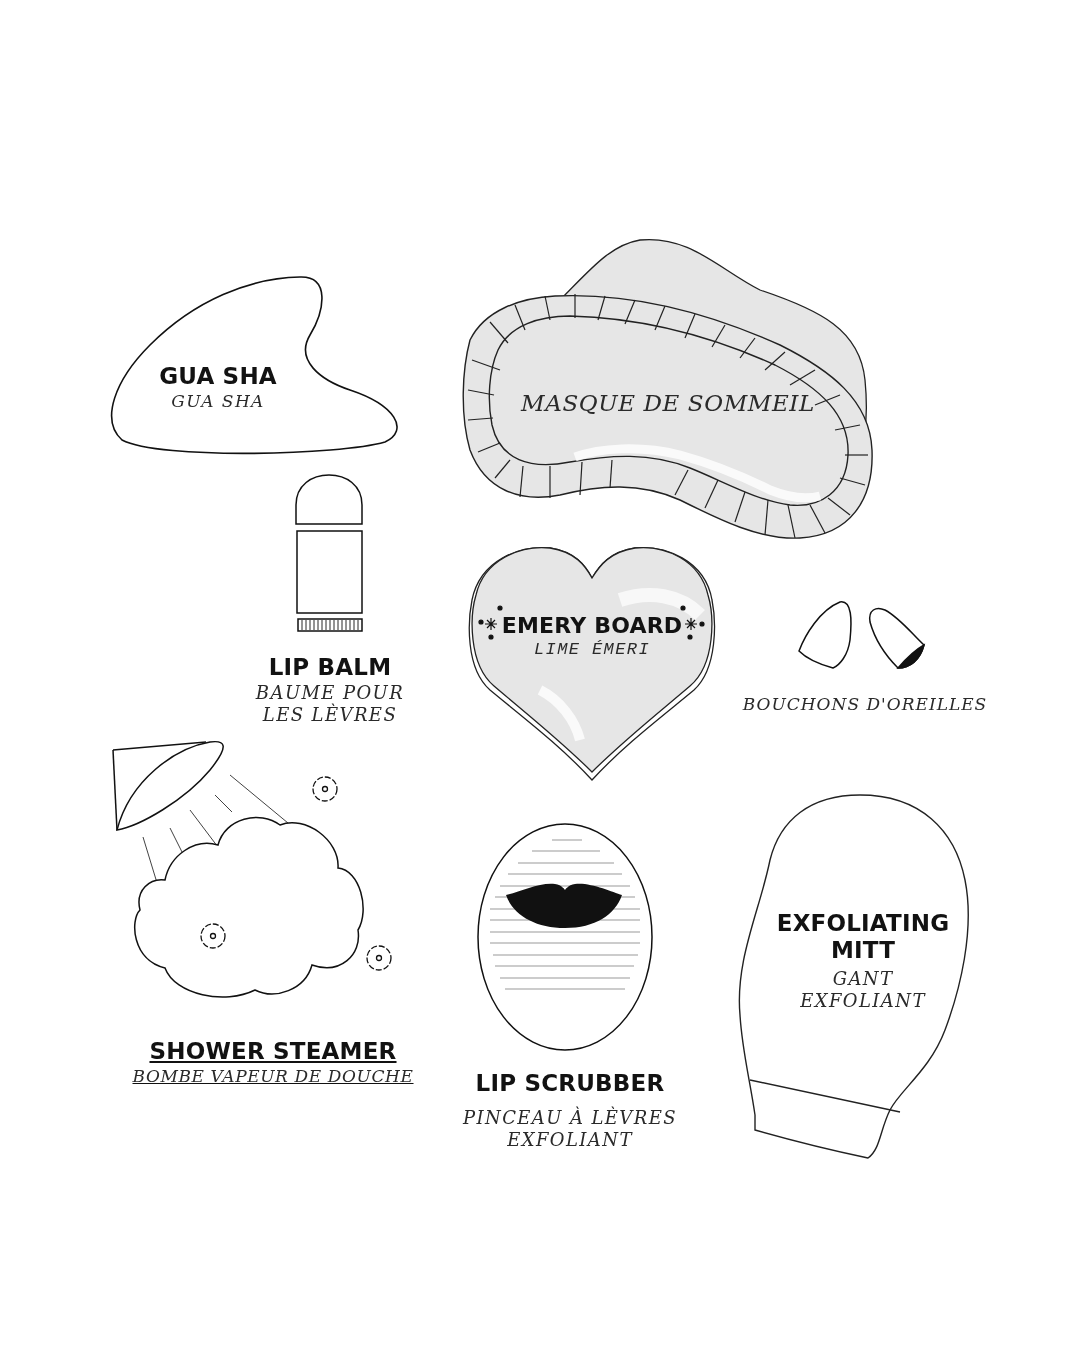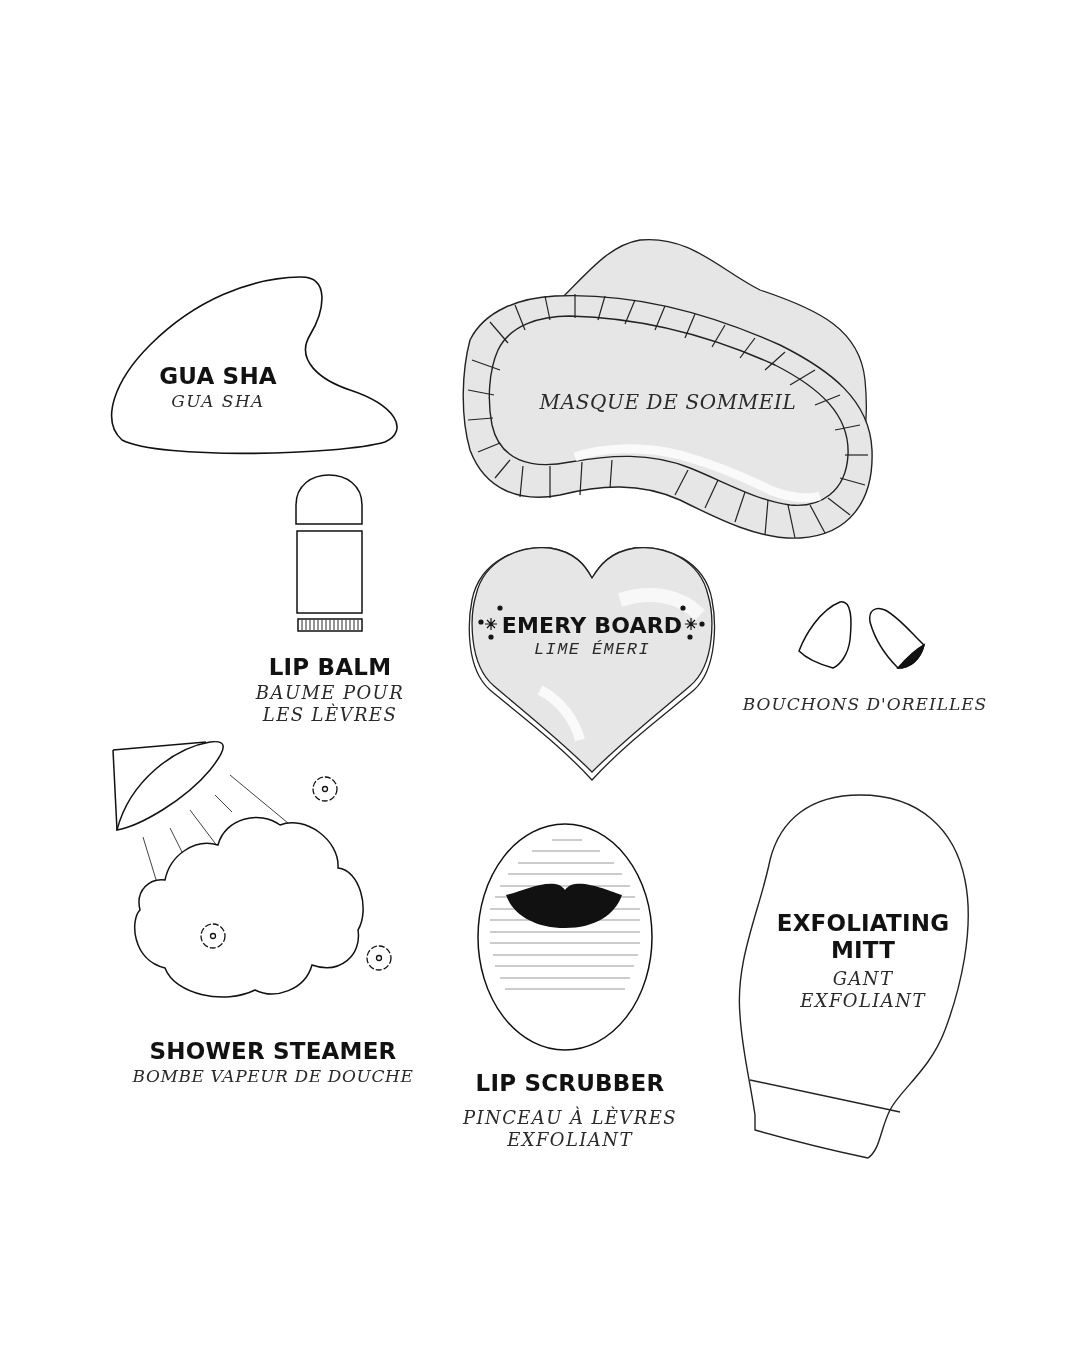--- a/index.html
+++ b/index.html
@@ -154,39 +154,39 @@
     <path d="M750,1080 L900,1112" fill="none"></path>
   </g>
 </svg>
 
 <div class="lbl" style="left:118px; top:365px; width:200px;">
   <span class="en">GUA SHA</span>
   <span class="fr" style="font-size:17px;">GUA SHA</span>
 </div>
 
 <div class="lbl" style="left:518px; top:387px; width:300px;">
-  <span class="fr" style="font-size:20px; letter-spacing:0.6px;">MASQUE DE SOMMEIL</span>
+  <span class="fr" style="font-size:23px; letter-spacing:0.6px;">MASQUE DE SOMMEIL</span>
 </div>
 
 <div class="lbl" style="left:230px; top:656px; width:200px;">
   <span class="en">LIP BALM</span>
   <span class="fr">BAUME POUR</span>
   <span class="fr fr2">LES LÈVRES</span>
 </div>
 
 <div class="lbl" style="left:494px; top:615px; width:196px;">
   <span class="en" style="font-size:22px;">EMERY BOARD</span>
   <span class="fr" style="font-size:17px; margin-top:4px;font-family:Liberation Mono, monospace;">LIME ÉMERI</span>
 </div>
 
 <div class="lbl" style="left:735px; top:691px; width:260px;">
   <span class="fr" style="font-size:17px; letter-spacing:1px;">BOUCHONS D'OREILLES</span>
 </div>
 
-<div class="lbl" style="left:118px; top:1040px; width:310px;">
+<div class="lbl" style="left:118px; top:1040px; width:310px;text-decoration:underline;">
   <span class="en">SHOWER STEAMER</span>
   <span class="fr" style="font-size:17px; letter-spacing:0.6px;">BOMBE VAPEUR DE DOUCHE</span>
 </div>
 
 <div class="lbl" style="left:460px; top:1072px; width:220px;">
   <span class="en">LIP SCRUBBER</span>
   <span class="fr" style="margin-top:14px;font-style:italic;">PINCEAU À LÈVRES</span>
   <span class="fr fr2">EXFOLIANT</span>
 </div>
 

